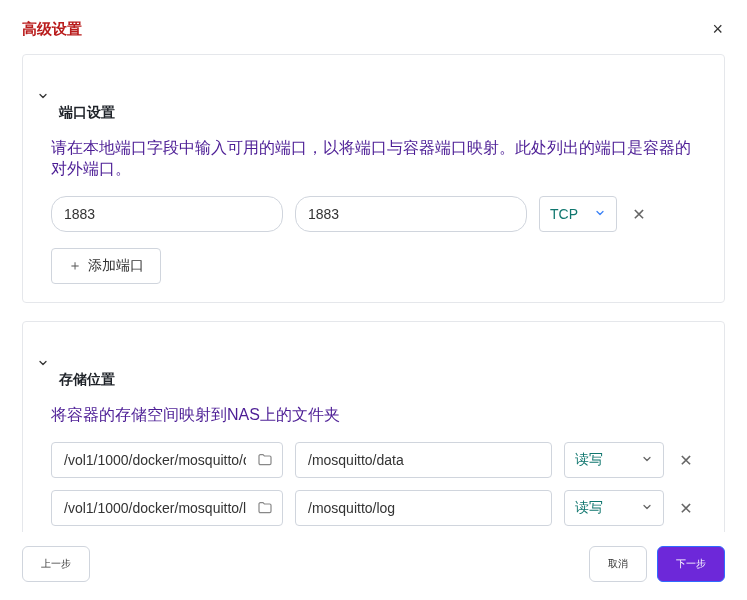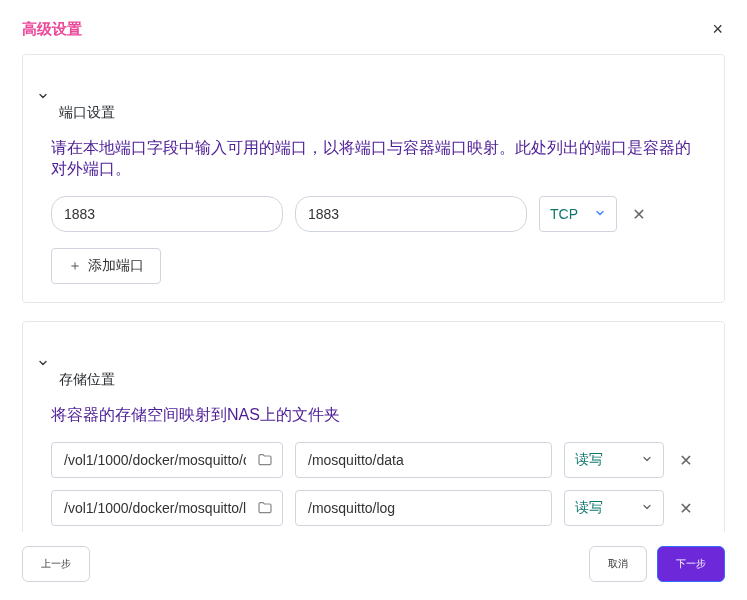--- a/index.html
+++ b/index.html
@@ -20,21 +20,21 @@
     }
     .dialog-header {
       display: flex;
       justify-content: space-between;
       align-items: center;
       padding: 18px 22px 14px 22px;
     }
     .dialog-title {
       font-size: 15px;
       font-weight: 600;
-      color: #ec4899;
+      color: #b91c1c;
     }
     .close-btn {
       cursor: pointer;
       font-size: 18px;
       color: #333;
       line-height: 1;
       padding: 2px;
     }
     .content-area {
       flex: 1;
@@ -60,21 +60,21 @@
       width: 20px;
       height: 20px;
       margin-right: 6px;
     }
     .chevron svg {
       width: 12px;
       height: 12px;
     }
     .section-title {
       font-size: 14px;
-      font-weight: 400;
+      font-weight: 700;
       color: #1f2329;
       margin-top: 35px;
     }
     .section-body {
       padding: 2px 28px 18px 28px;
     }
     .section-desc {
       color: #4c1d95;
       font-size: 16px;
       margin-bottom: 16px;

